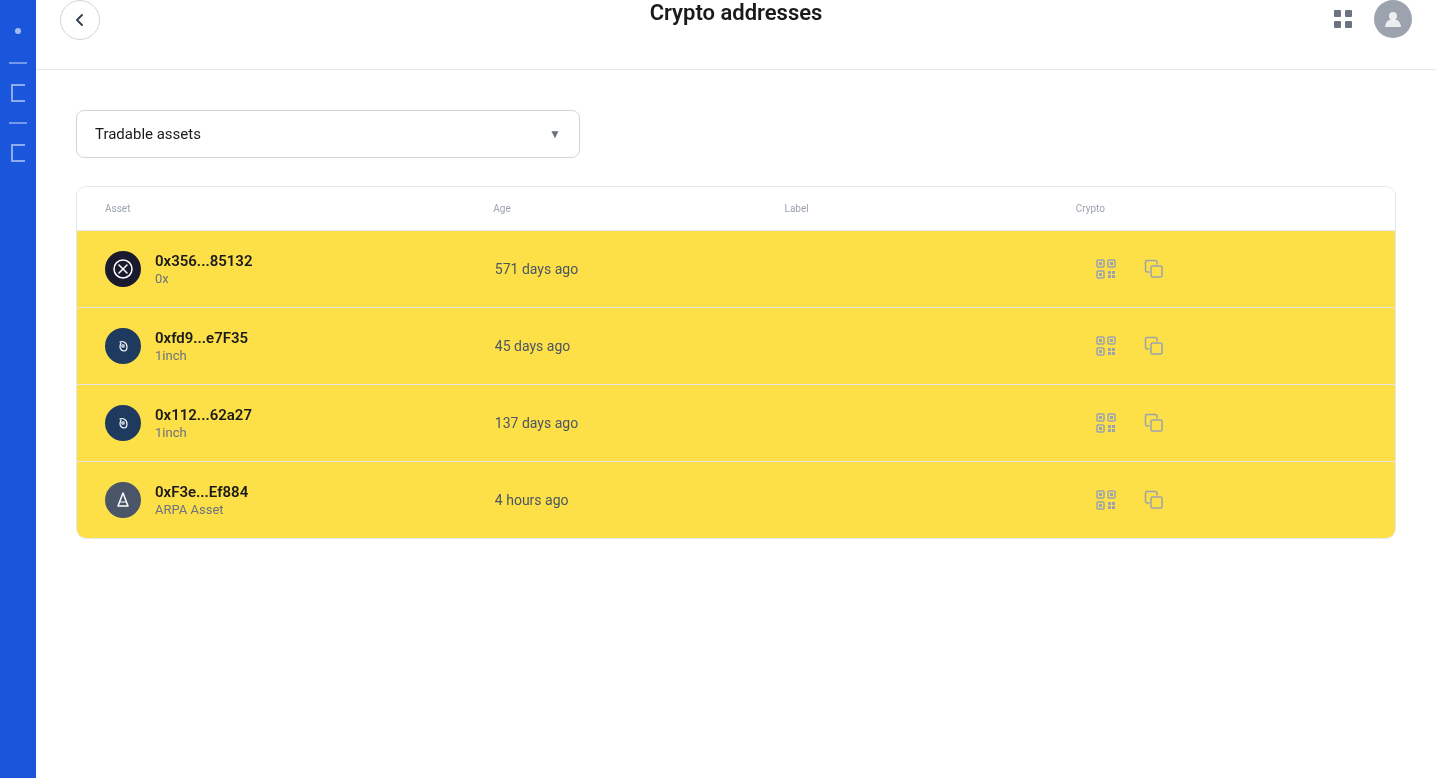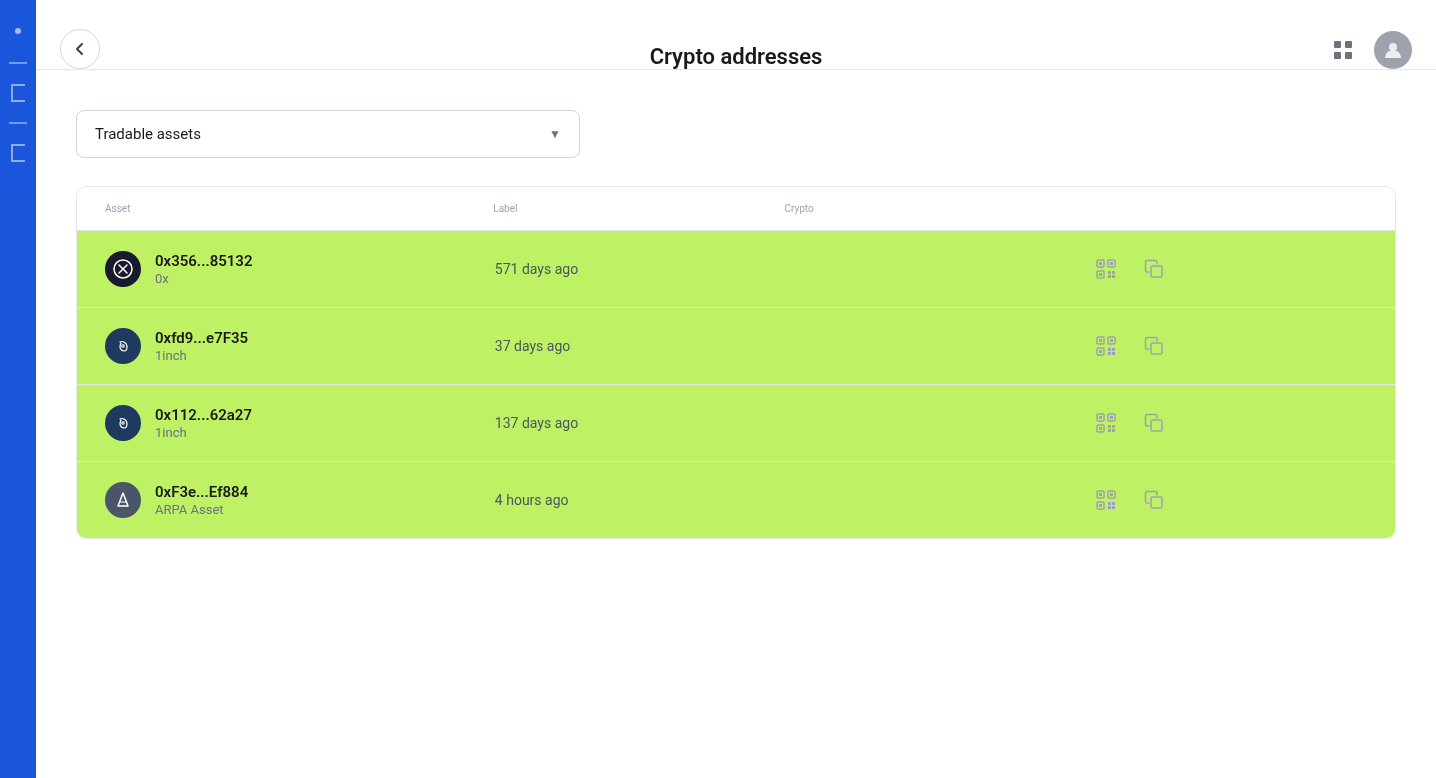--- a/index.html
+++ b/index.html
@@ -50,21 +50,21 @@
     
     .header {
       position: fixed;
       top: 0;
       left: 36px;
       right: 0;
       height: 70px;
       background: #ffffff;
       border-bottom: 1px solid #e5e7eb;
       display: flex;
-      align-items: flex-end;
+      align-items: flex-start;
       justify-content: space-between;
       padding: 0 24px;
       z-index: 99;
     }
     .header-left {
       display: flex;
       align-items: center;
     }
     .back-button {
       width: 40px;
@@ -161,21 +161,21 @@
       font-size: 10px;
       color: #9ca3af;
       font-weight: 400;
     }
     .table-row {
       display: grid;
       grid-template-columns: 2fr 1.5fr 1.5fr 1.5fr;
       padding: 20px 28px;
       border-bottom: 1.5px solid #e5e7eb;
       align-items: center;
-      background: #bef264;
+      background: #fde047;
       gap: 20px;
     }
     .table-row:last-child {
       border-bottom: none;
     }
     .asset-cell {
       display: flex;
       align-items: center;
       gap: 14px;
     }
@@ -282,20 +282,21 @@
     <div class="dropdown">
       <span>Tradable assets</span>
       <span class="dropdown-arrow">▼</span>
     </div>
   </div>
 
   <div class="table-container">
 
     <div class="table-header">
       <div class="table-header-cell">Asset</div>
+      <div class="table-header-cell">Age</div>
       <div class="table-header-cell">Label</div>
       <div class="table-header-cell">Crypto</div>
     </div>
 
     <div class="table-row">
       <div class="asset-cell">
         <div class="asset-icon icon-0x-circle">
           <svg width="20" height="20" viewBox="0 0 20 20" fill="none">
             <circle cx="10" cy="10" r="9" stroke="white" stroke-width="1.5"></circle>
             <line x1="6" y1="6" x2="14" y2="14" stroke="white" stroke-width="1.5" stroke-linecap="round"></line>
@@ -340,21 +341,21 @@
             <circle cx="11" cy="11" r="10" fill="#1e3a5f"></circle>
             <path d="M8 7c0 0 2-1 4 0s3 3 3 5-1 4-3 4-4-2-4-4 1-4 1-4" stroke="white" stroke-width="1.2" fill="none" stroke-linecap="round"></path>
             <circle cx="11" cy="11" r="2" fill="white" opacity="0.7"></circle>
           </svg>
         </div>
         <div>
           <div class="asset-address">0xfd9...e7F35</div>
           <div class="asset-label-sub">1inch</div>
         </div>
       </div>
-      <div class="age-cell">37 days ago</div>
+      <div class="age-cell">45 days ago</div>
       <div class="label-cell"></div>
       <div class="actions-cell">
         <div class="action-icon-btn">
           <svg width="24" height="24" viewBox="0 0 24 24" fill="none">
             <rect x="3" y="3" width="7" height="7" rx="1" stroke="#9ca3af" stroke-width="1.5" fill="none"></rect>
             <rect x="5" y="5" width="3" height="3" fill="#9ca3af"></rect>
             <rect x="14" y="3" width="7" height="7" rx="1" stroke="#9ca3af" stroke-width="1.5" fill="none"></rect>
             <rect x="16" y="5" width="3" height="3" fill="#9ca3af"></rect>
             <rect x="3" y="14" width="7" height="7" rx="1" stroke="#9ca3af" stroke-width="1.5" fill="none"></rect>
             <rect x="5" y="16" width="3" height="3" fill="#9ca3af"></rect>

